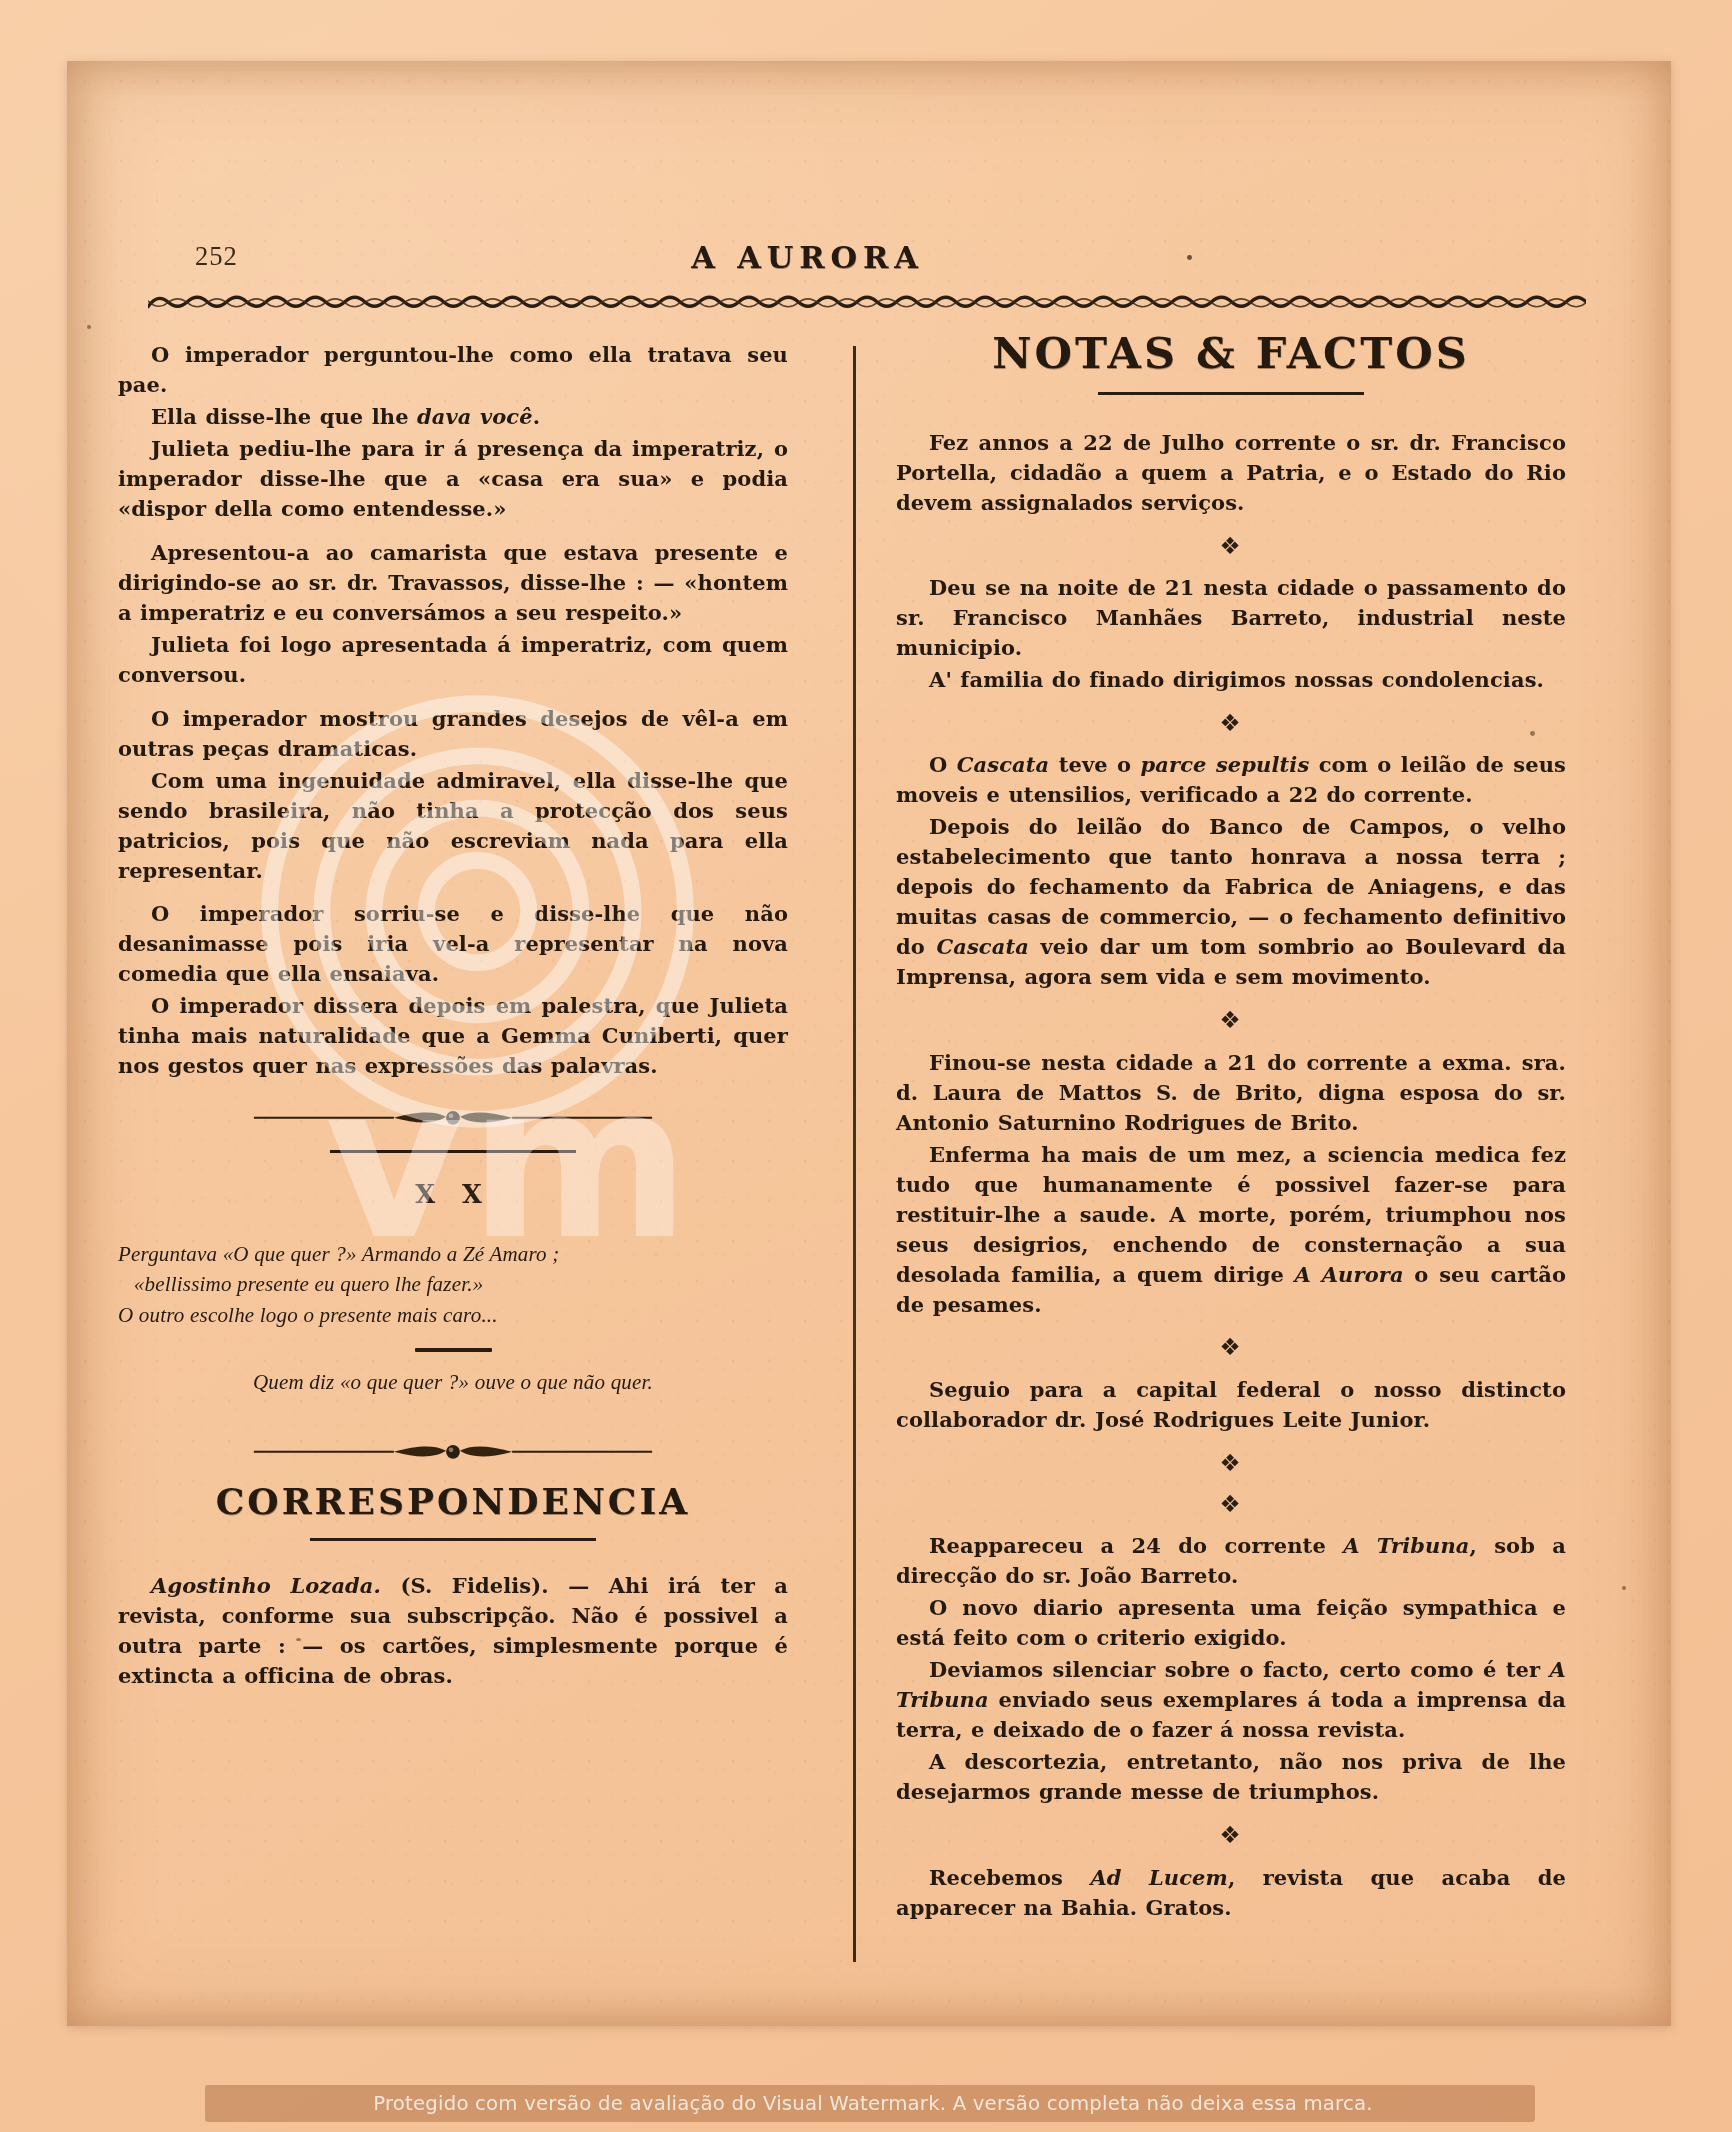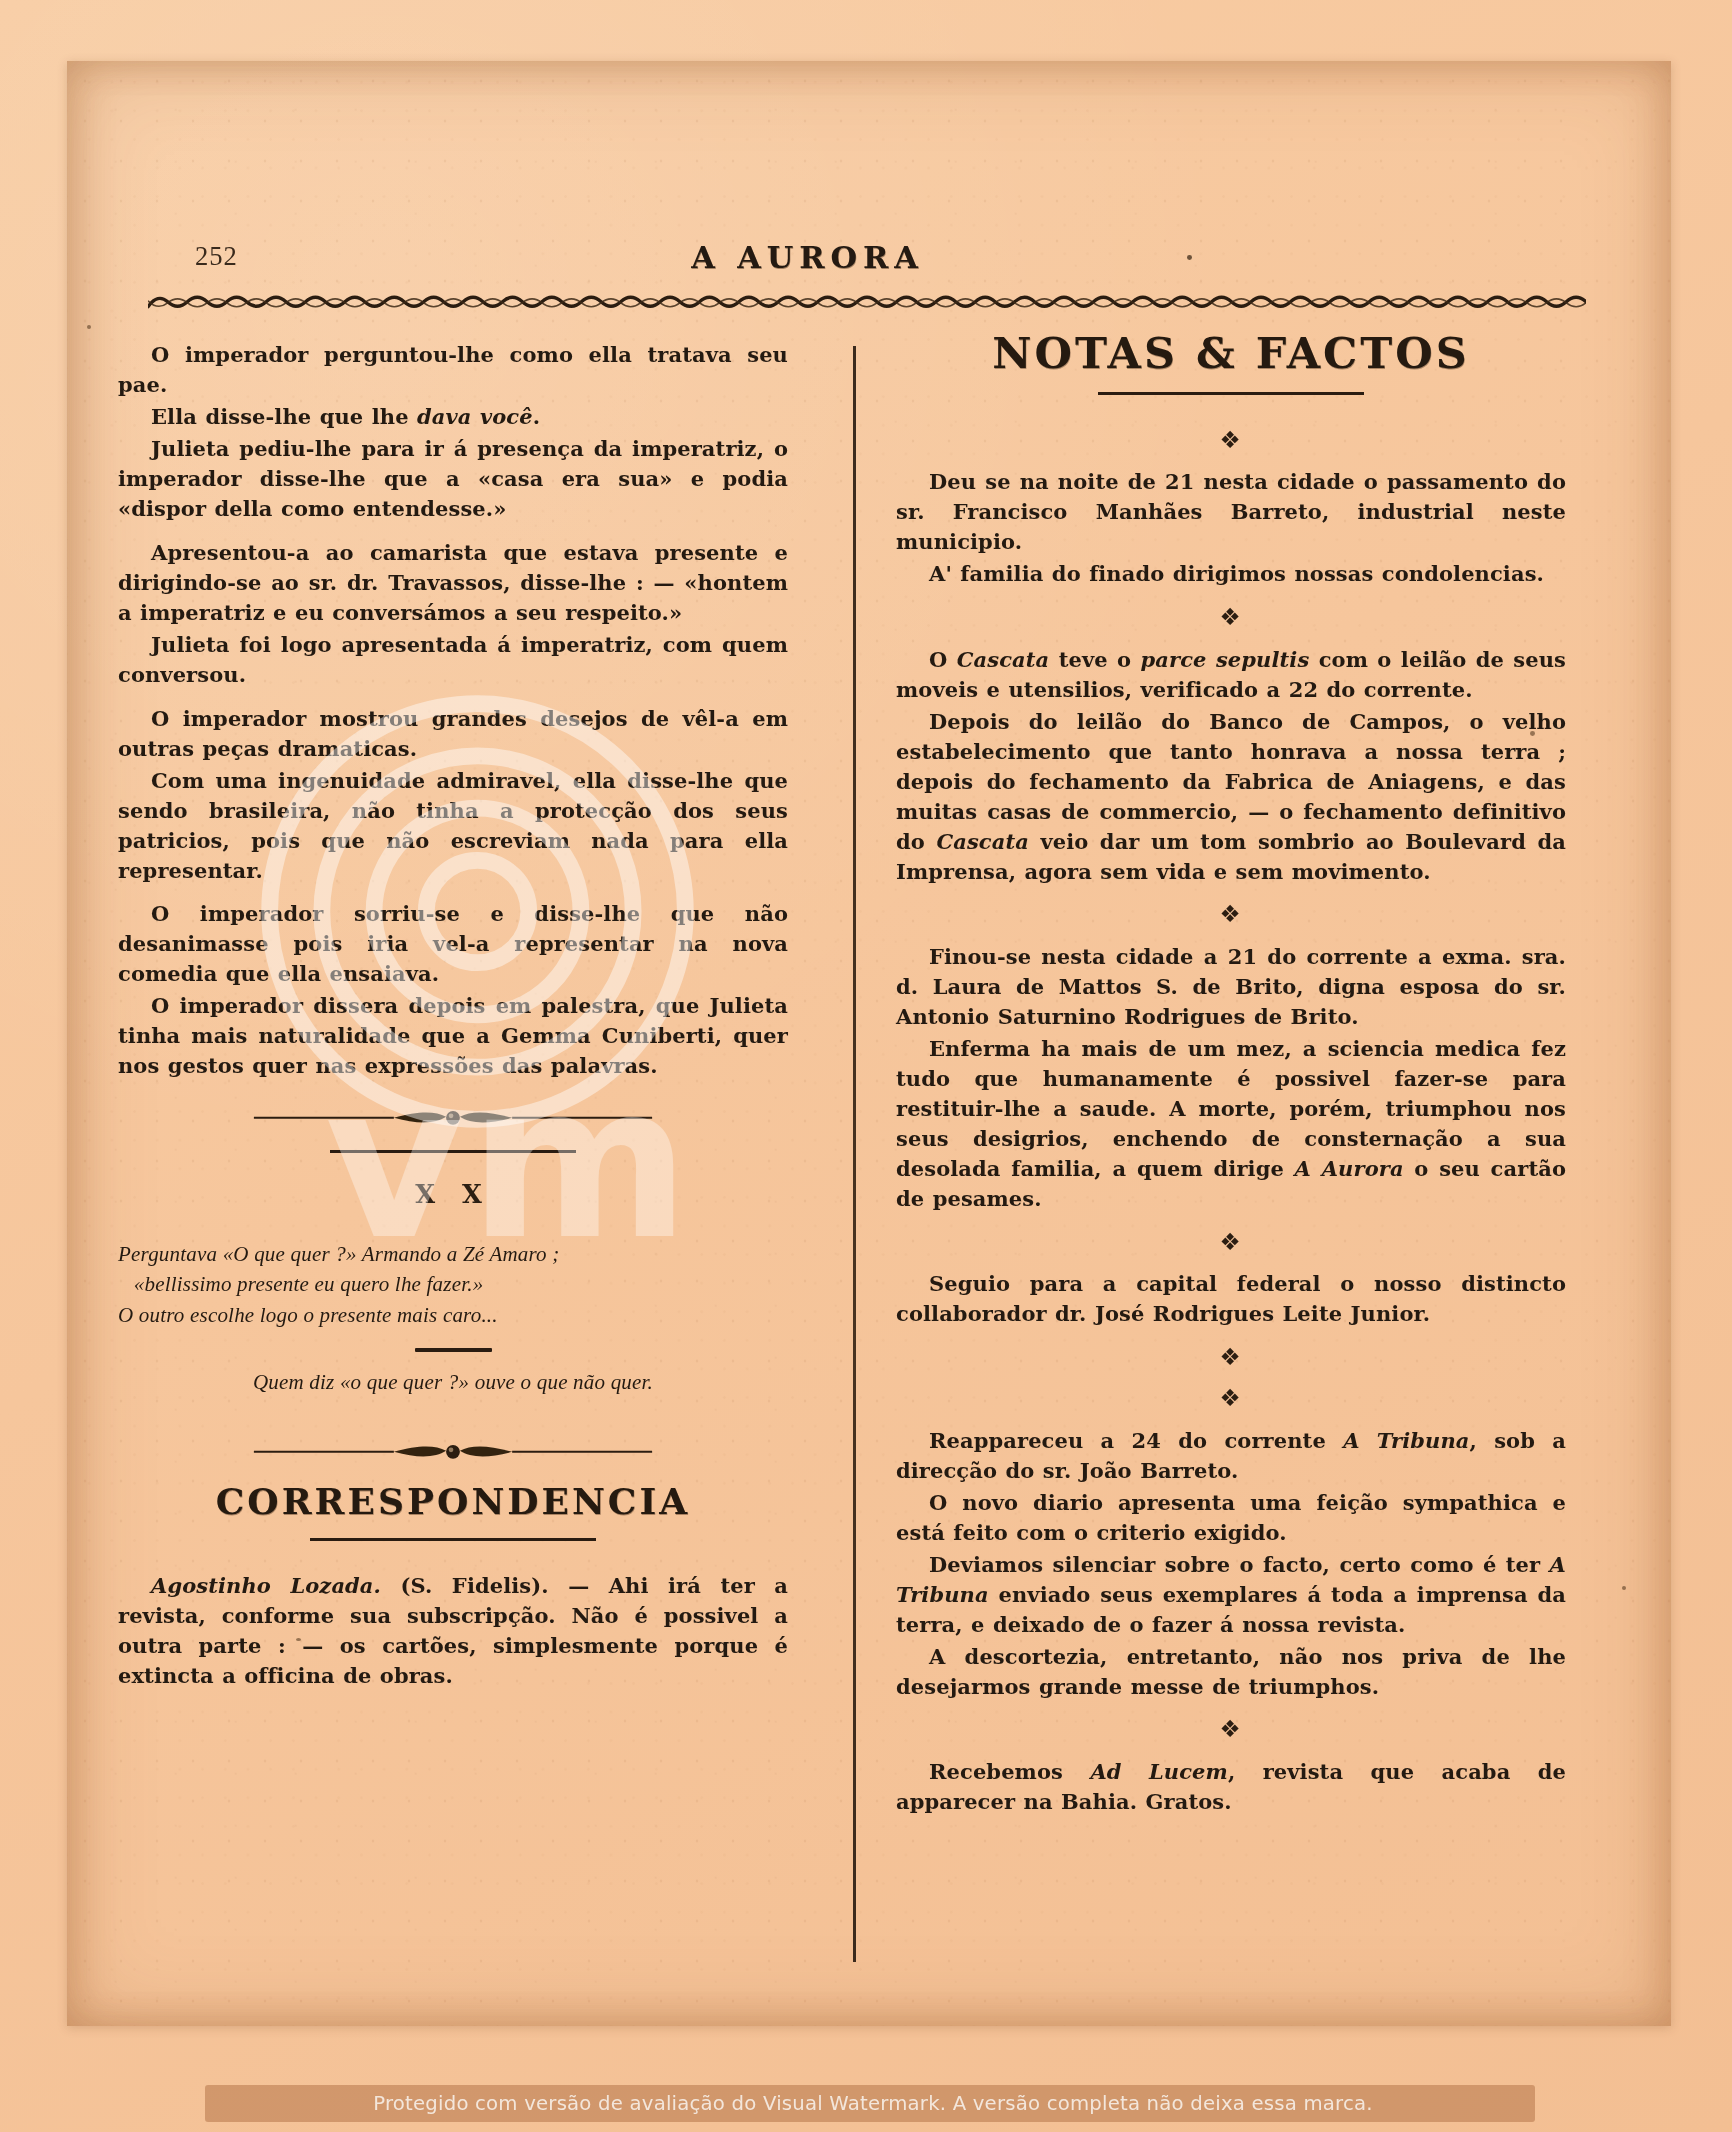--- a/index.html
+++ b/index.html
@@ -399,20 +399,23 @@
 
     <p class="para"><i>Agostinho Lozada.</i> (S. Fidelis). — Ahi irá ter a revista, conforme sua subscripção. Não é possivel a outra parte : — os cartões, simplesmente porque é extincta a officina de obras.</p>
   </div>
 
   <div class="col" id="col-right">
 
     <div class="section-title" style="font-size:43px;letter-spacing:3px;margin-top:-11.8px;">NOTAS &amp; FACTOS</div>
     <div class="notas-rule"></div>
 
     <div id="notes-host">
+        <div>
+          <p class="para">Fez annos a 22 de Julho corrente o sr. dr. Francisco Portella, cidadão a quem a Patria, e o Estado do Rio devem assignalados serviços.</p>
+        </div>
         <div class="diamond-sep">❖</div>
         <div>
           <p class="para">Deu se na noite de 21 nesta cidade o passamento do sr. Francisco Manhães Barreto, industrial neste municipio.</p>
           <p class="para">A' familia do finado dirigimos nossas condolencias.</p>
         </div>
         <div class="diamond-sep">❖</div>
         <div>
           <p class="para">O <i>Cascata</i> teve o <i>parce sepultis</i> com o leilão de seus moveis e utensilios, verificado a 22 do corrente.</p>
           <p class="para">Depois do leilão do Banco de Campos, o velho estabelecimento que tanto honrava a nossa terra ; depois do fechamento da Fabrica de Aniagens, e das muitas casas de commercio, — o fechamento definitivo do <i>Cascata</i> veio dar um tom sombrio ao Boulevard da Imprensa, agora sem vida e sem movimento.</p>
         </div>

